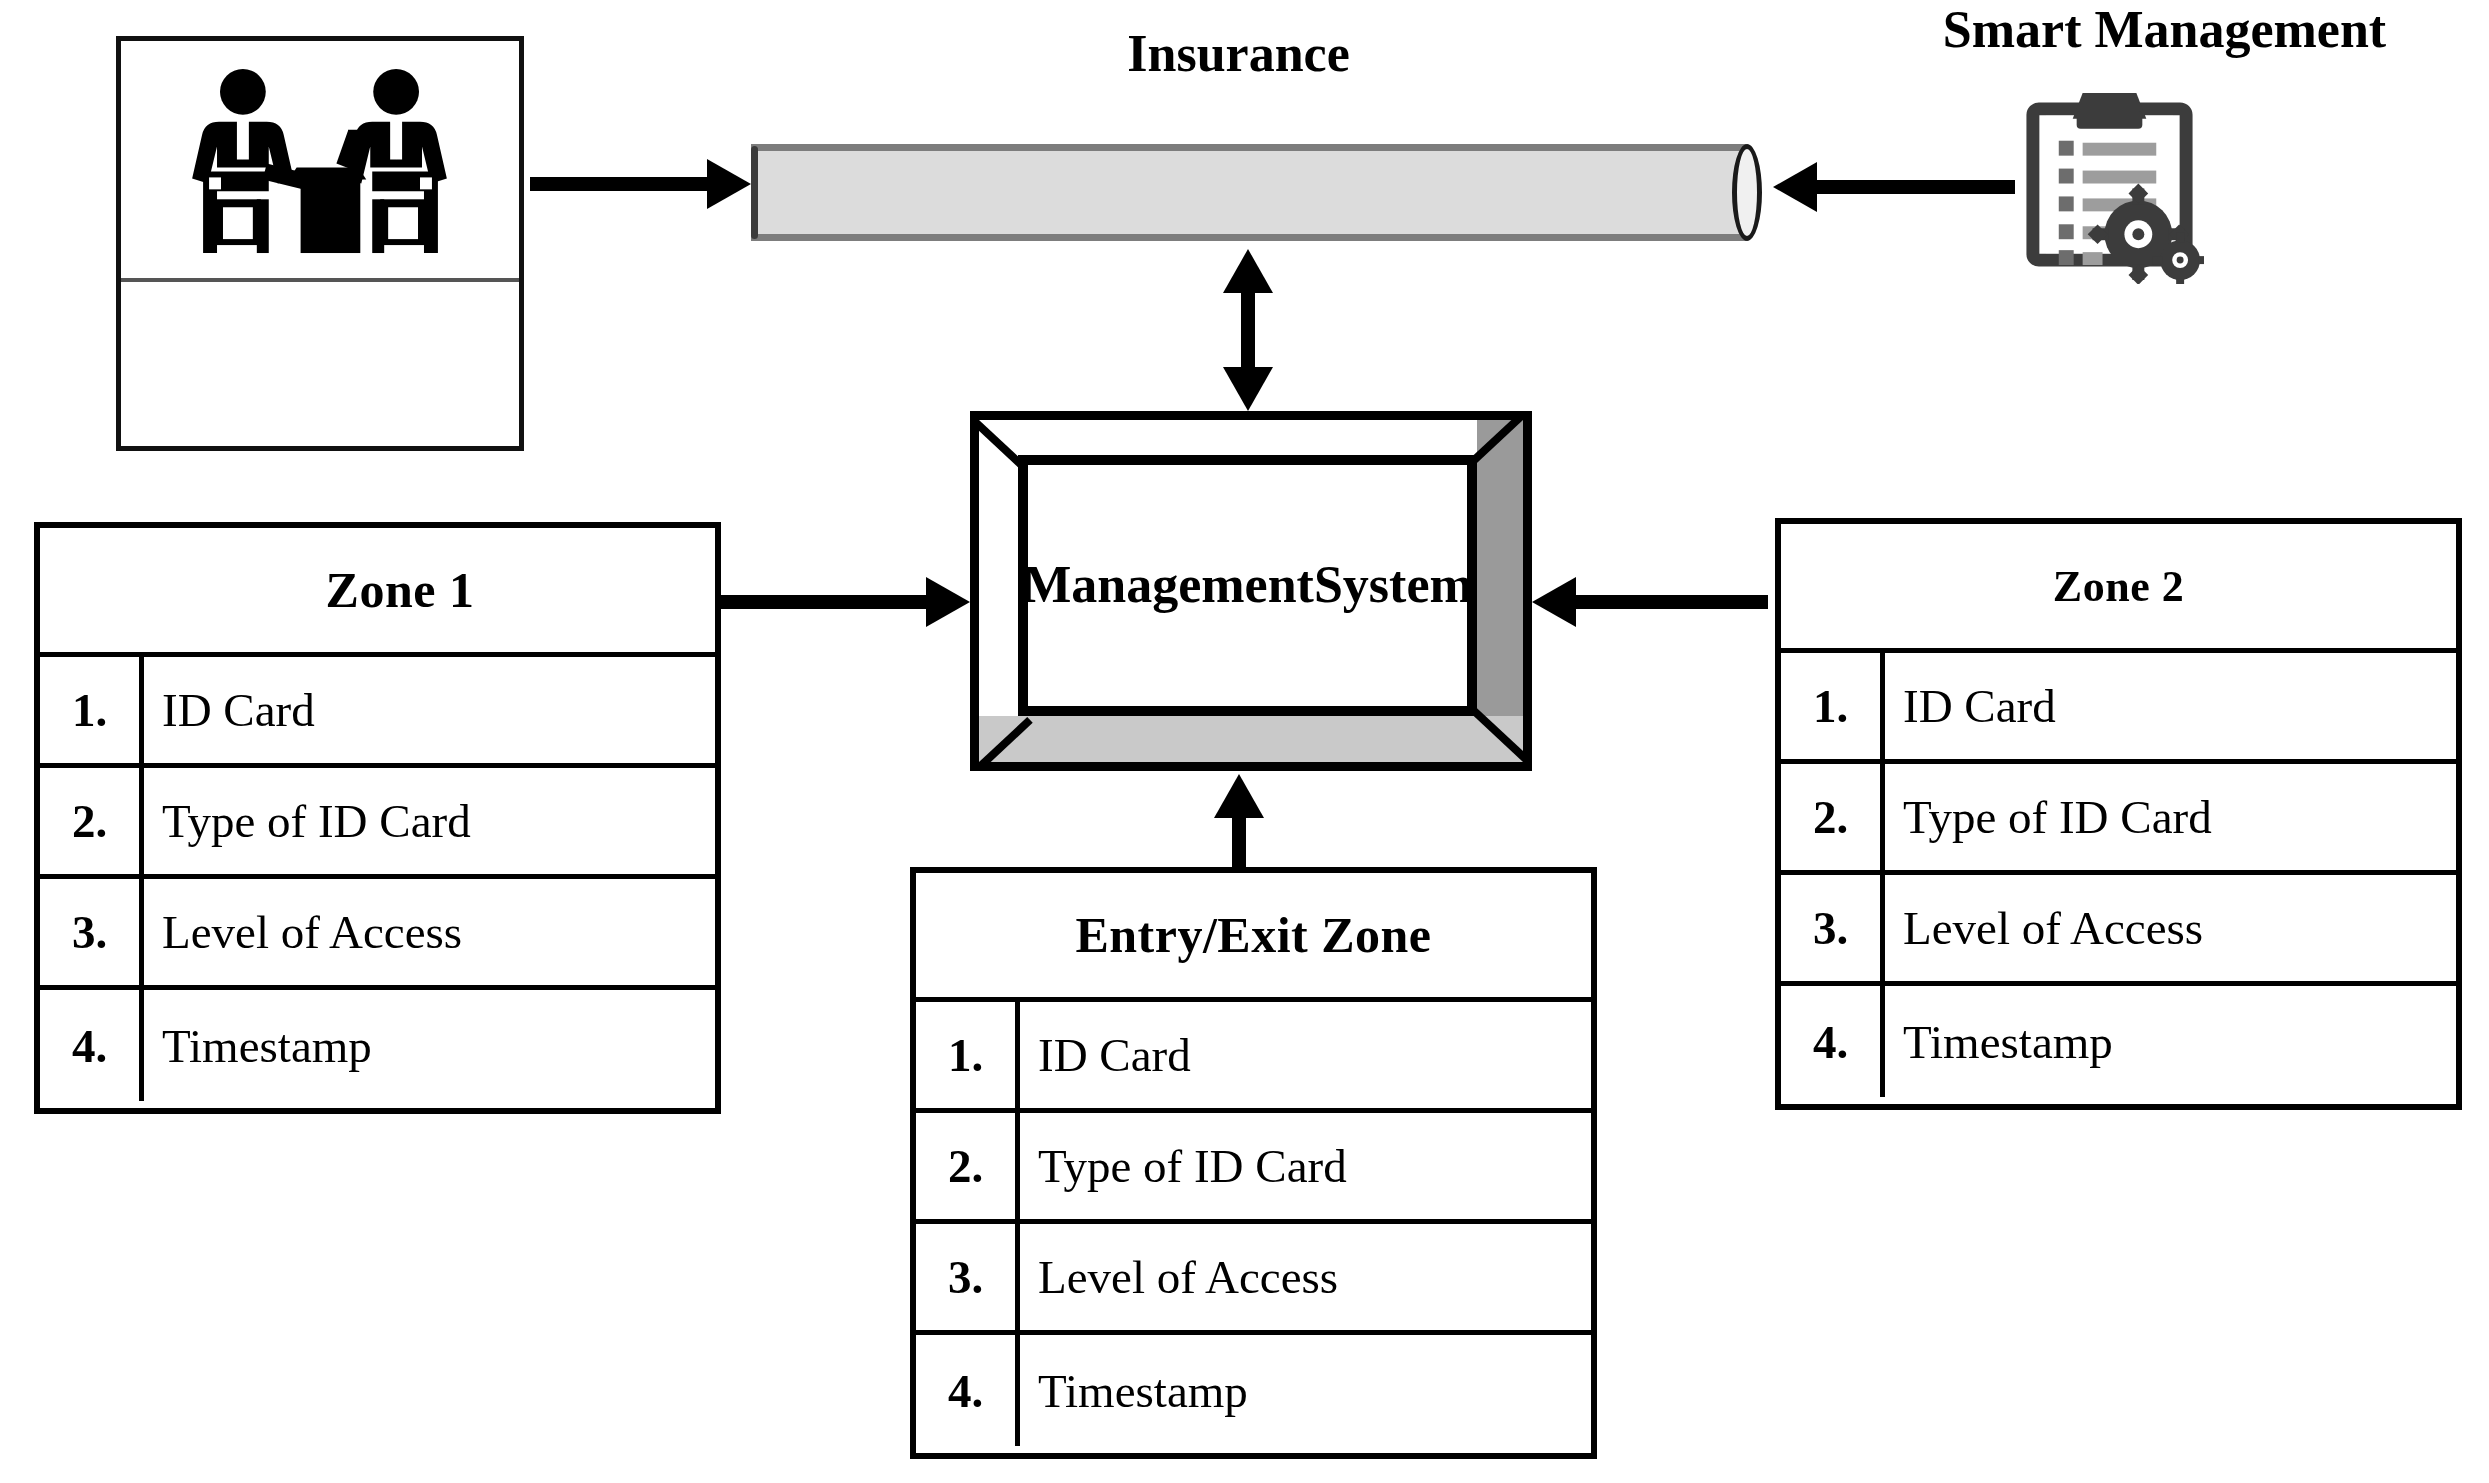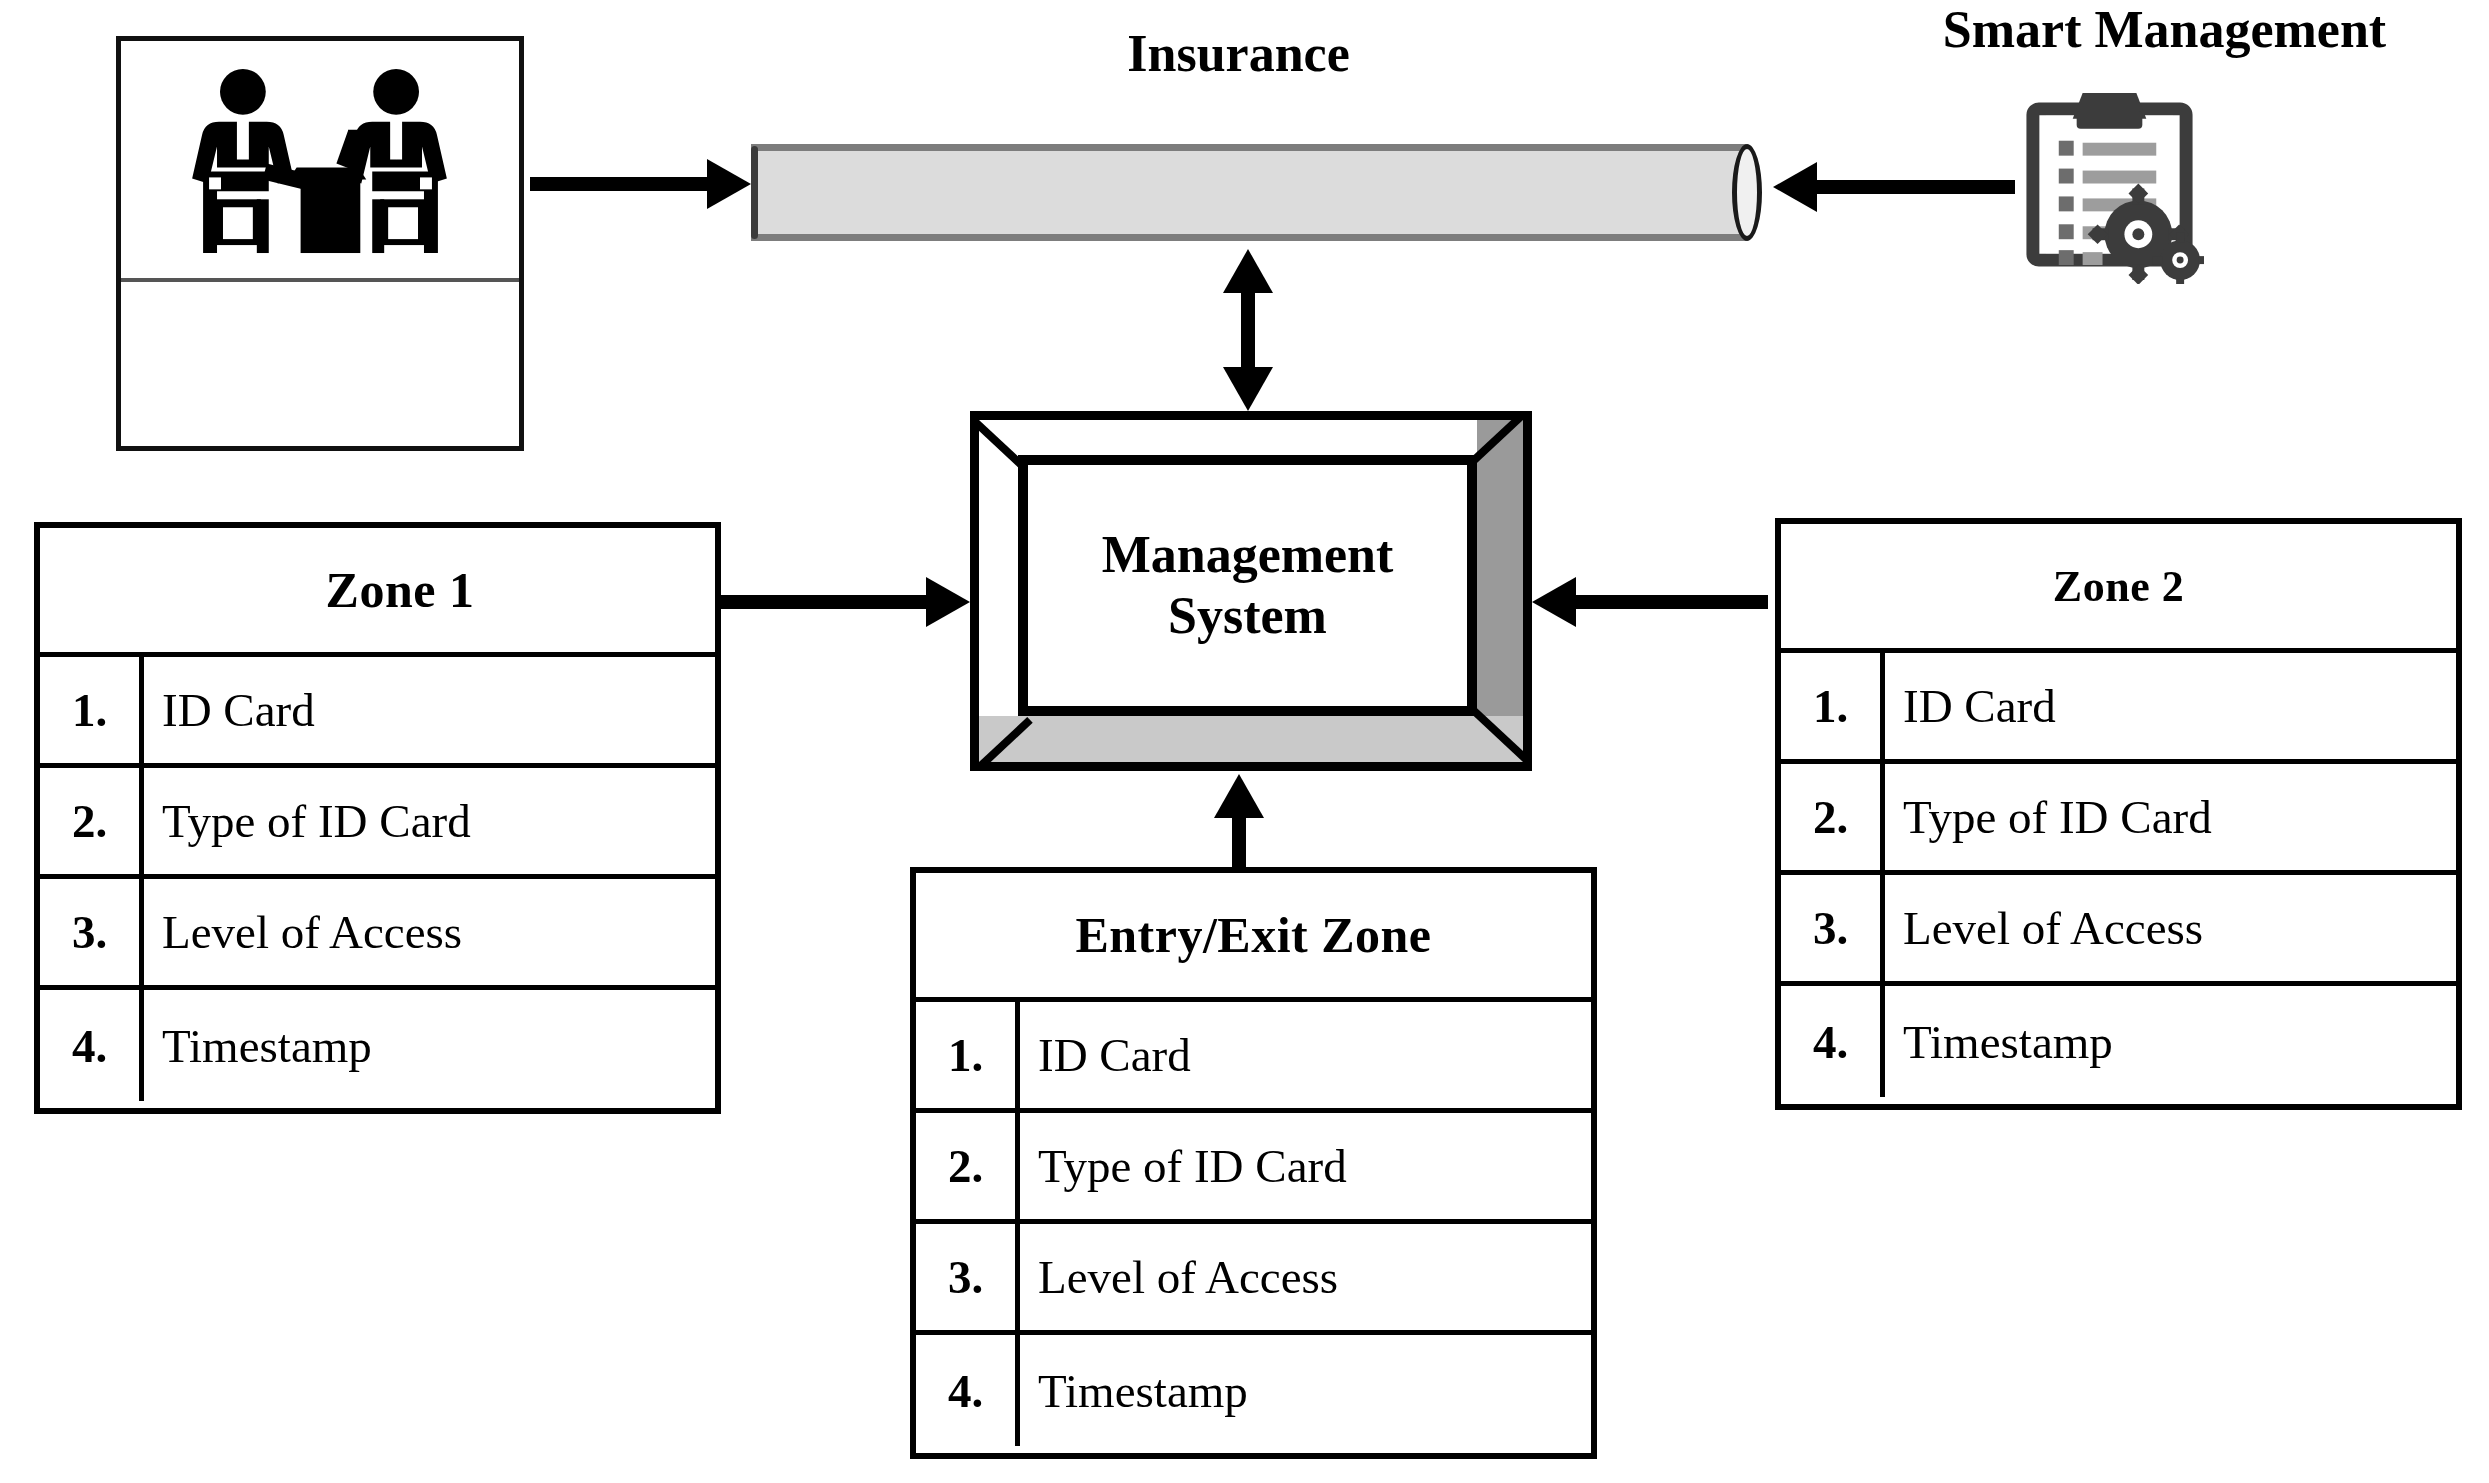--- a/index.html
+++ b/index.html
@@ -165,21 +165,21 @@
     position:absolute;
     left:48px; top:44px;
     right:55px; bottom:55px;
     border:10px solid #000;
     box-sizing:border-box;
     background:#fff;
   }
   #ms-text{
     position:absolute;
     left:0; top:0; right:0; bottom:0;
-    display:flex;flex-direction:column;
+    display:flex;flex-direction:row;
     align-items:center;justify-content:center;
     font-weight:bold;
     font-size:52px;
     line-height:1.16;
     text-align:center;
   }
   .ms-diag{
     position:absolute;
     background:#000;
     transform-origin:0 0;

